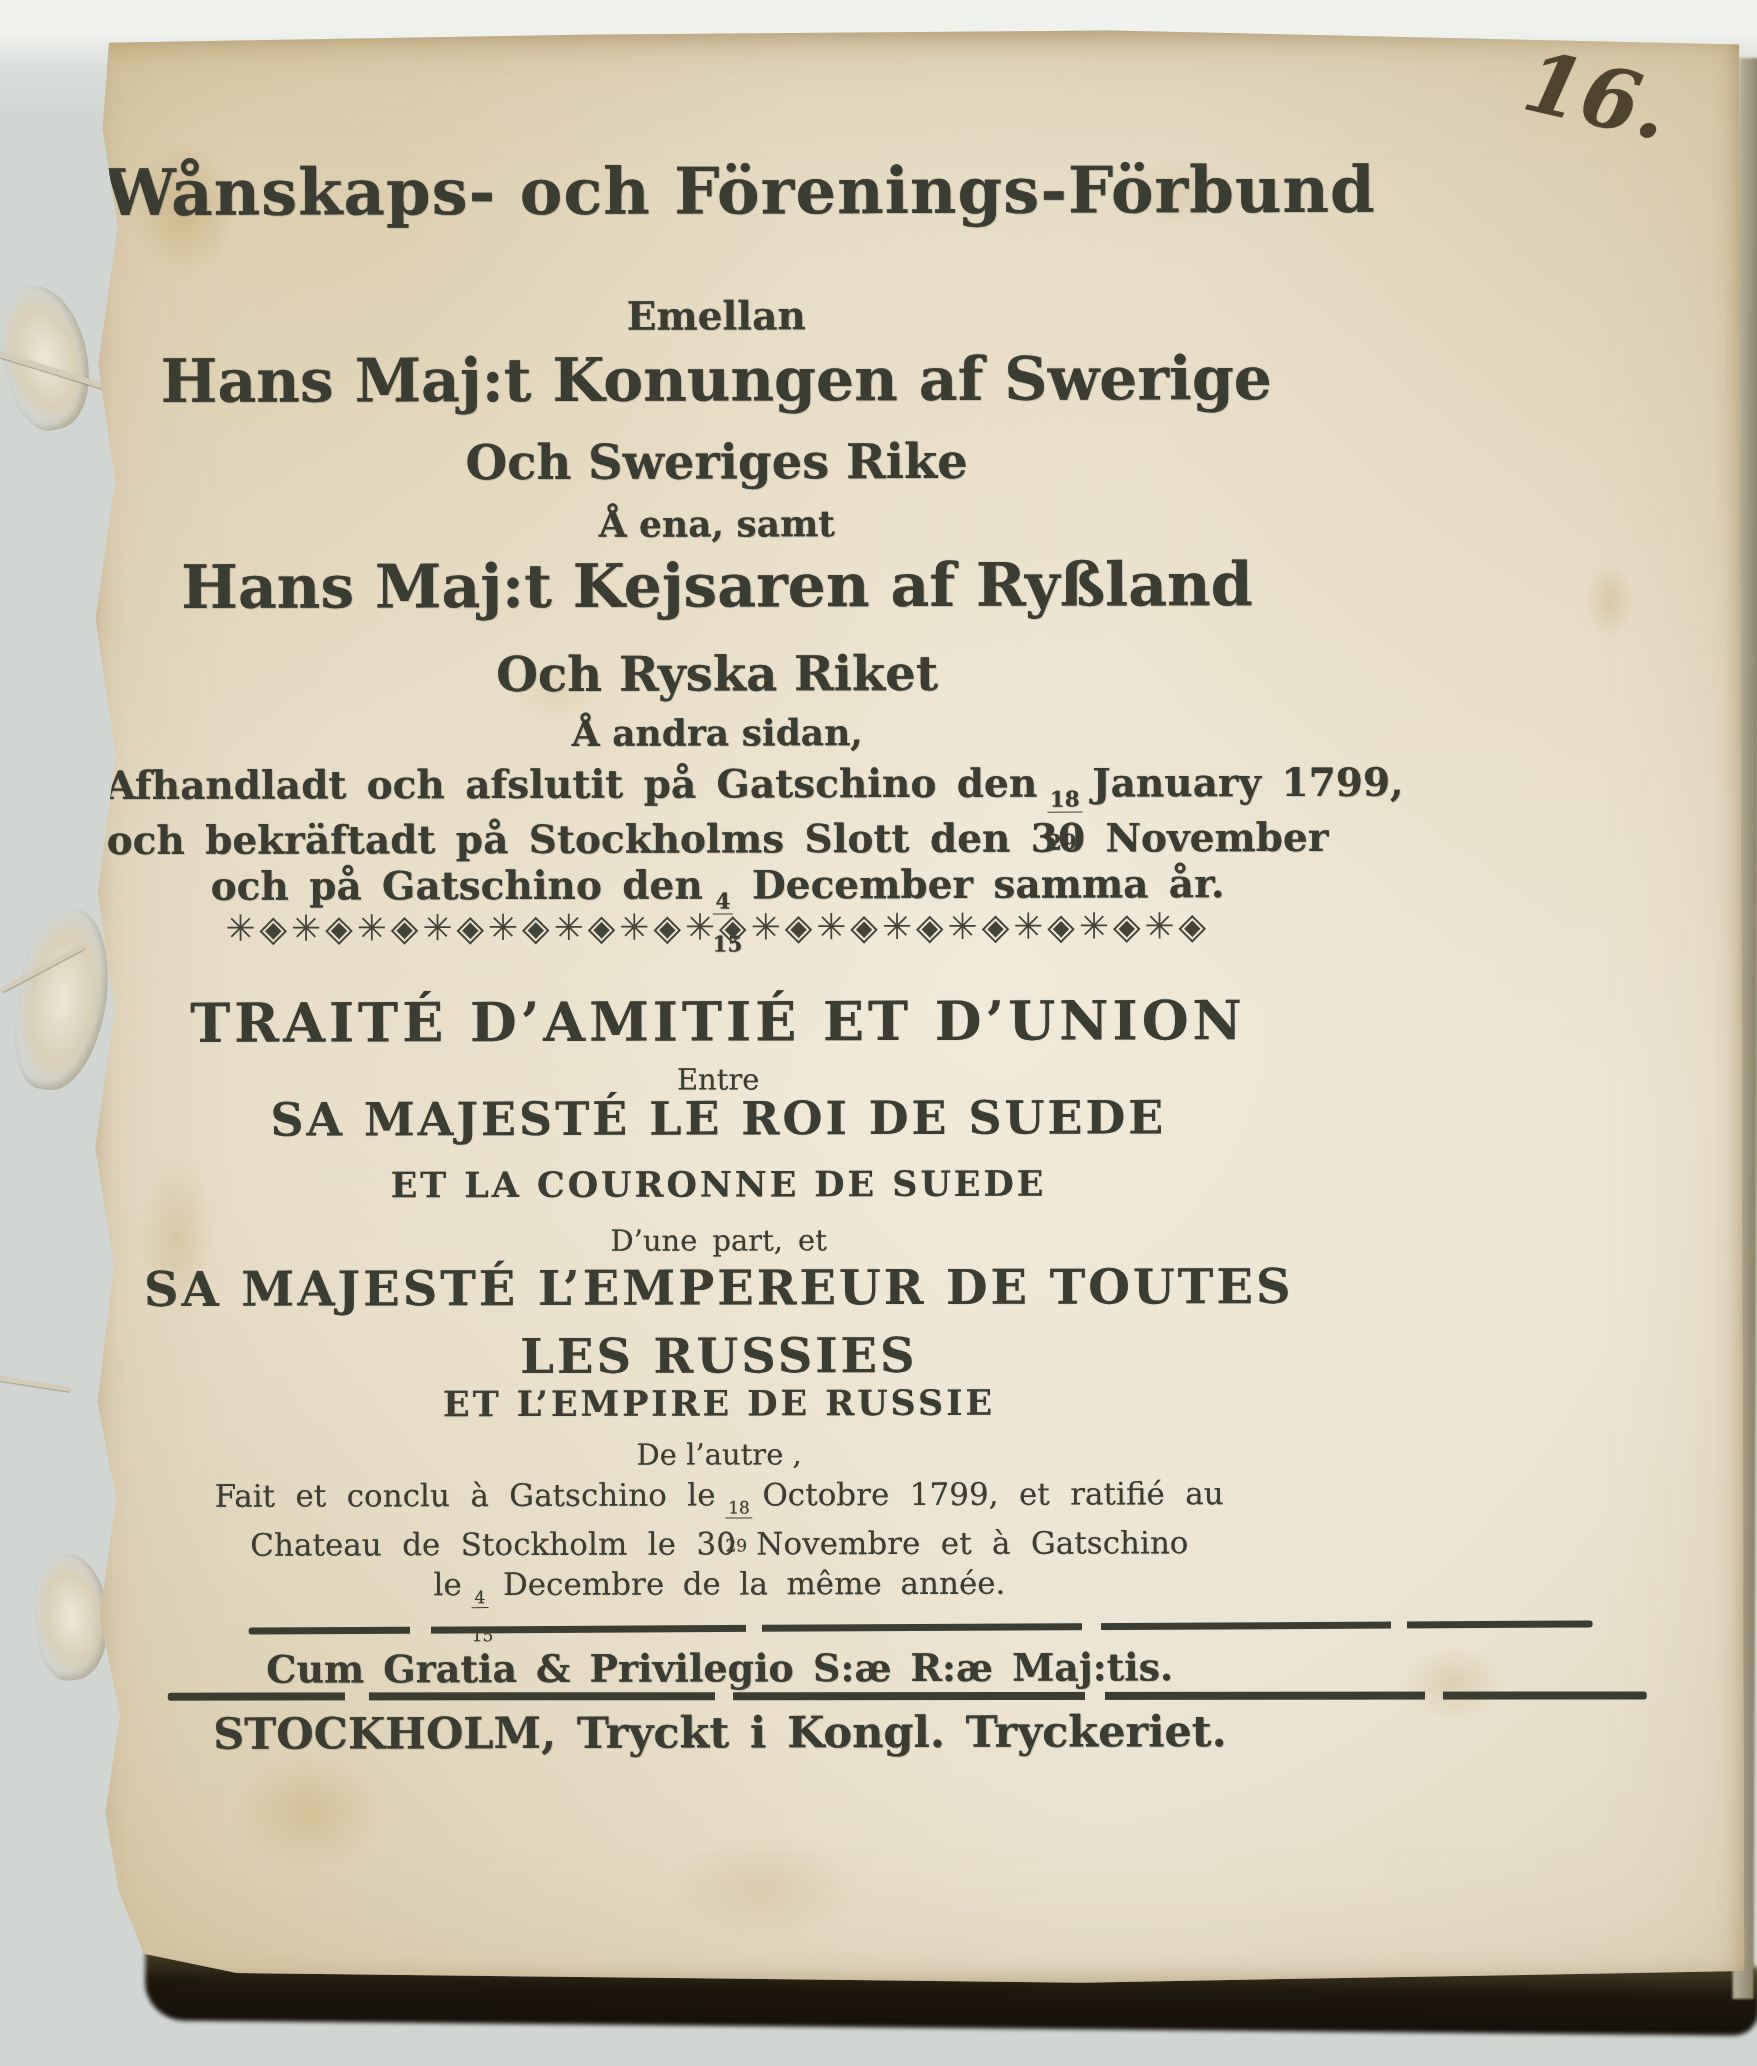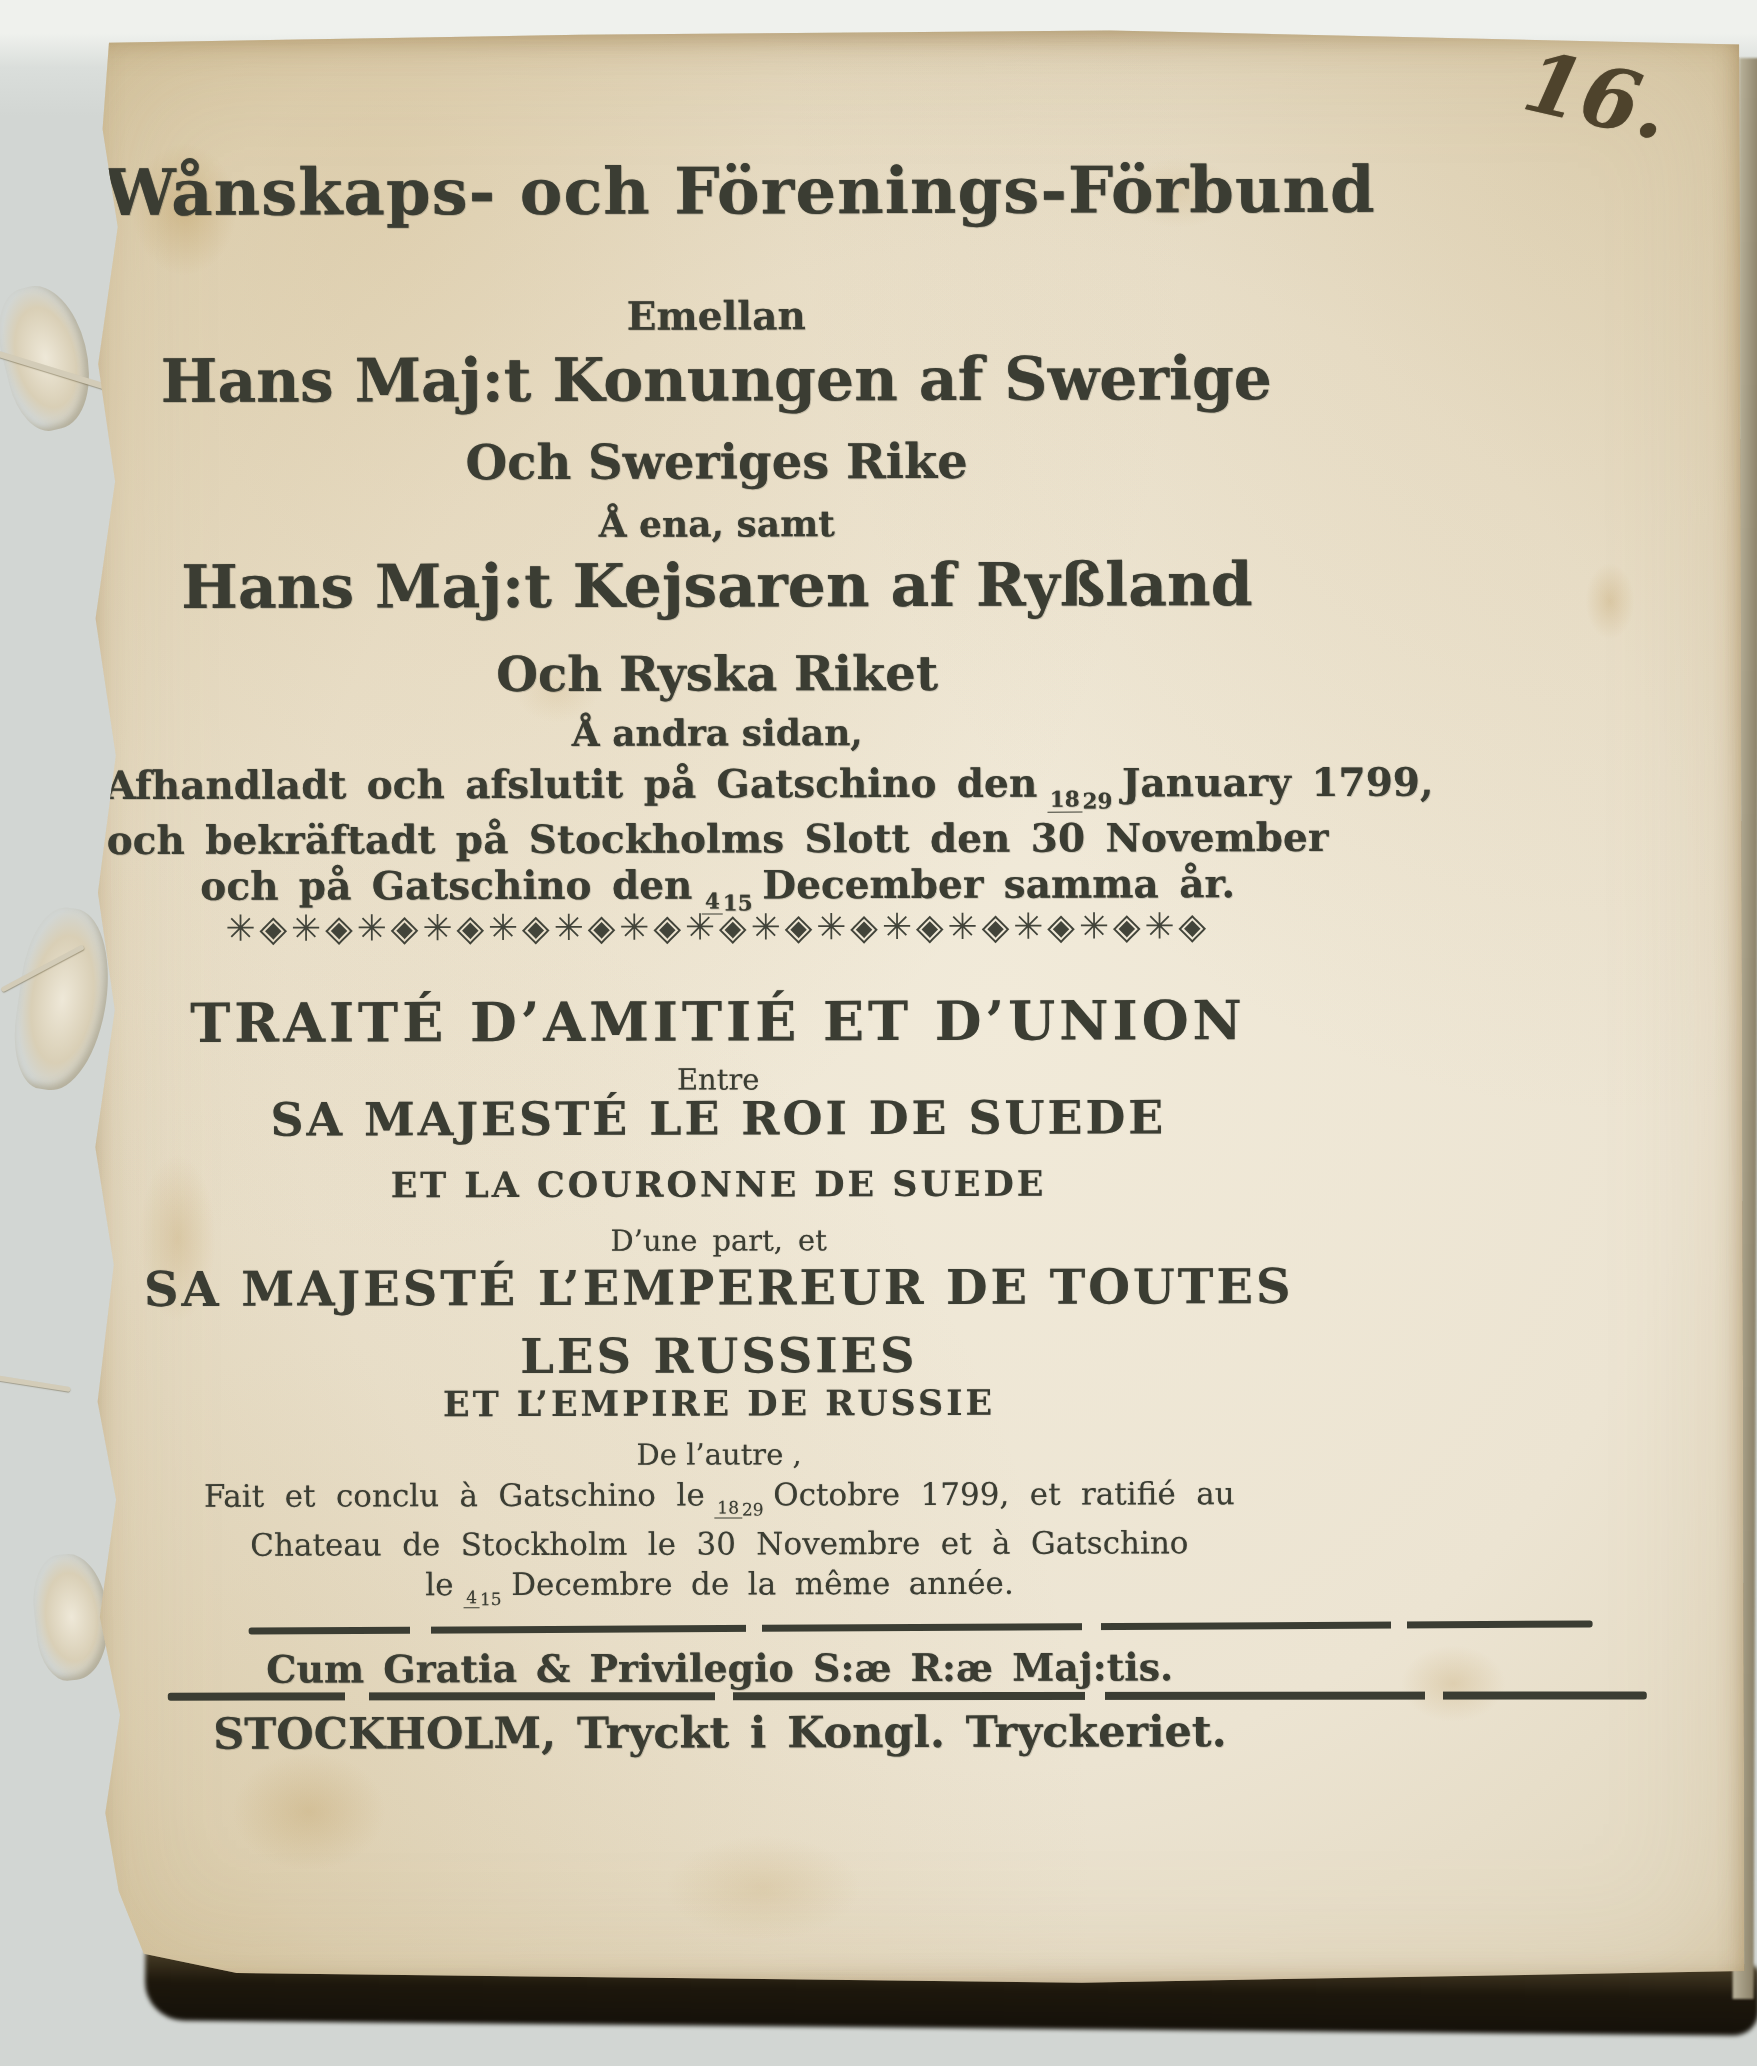--- a/index.html
+++ b/index.html
@@ -95,21 +95,21 @@
       currentColor 0 12%, transparent 12% 13.6%,
       currentColor 13.6% 37%, transparent 37% 38.2%,
       currentColor 38.2% 62%, transparent 62% 63.4%,
       currentColor 63.4% 85%, transparent 85% 86.2%,
       currentColor 86.2% 100%);
   }
   .rule1{left:162px;top:1595px;width:1344px;transform:rotate(-0.15deg);}
   .rule2{left:81px; top:1663px;width:1479px;transform:rotate(0.1deg);height:7.7px;}
 
   
-  .frac{display:inline-flex;flex-direction:row;align-items:flex-end;
+  .frac{display:inline-flex;flex-direction:column;align-items:flex-start;
     vertical-align:-0.45em;font-size:0.55em;line-height:1.08;margin:0 9.7px;}
   .frac .num{border-bottom:1.9px solid currentColor;padding:0 2.9px 1px;}
   .frac .den{padding-top:18px;}
 
   
   .handwriting{
     position:absolute;left:1441px;top:27px;width:212px;
     font-size:83px;font-style:italic;font-weight:bold;
     color:#4e432c;transform:rotate(13deg);
     text-shadow:0 0 1px rgba(78,67,44,0.6);

